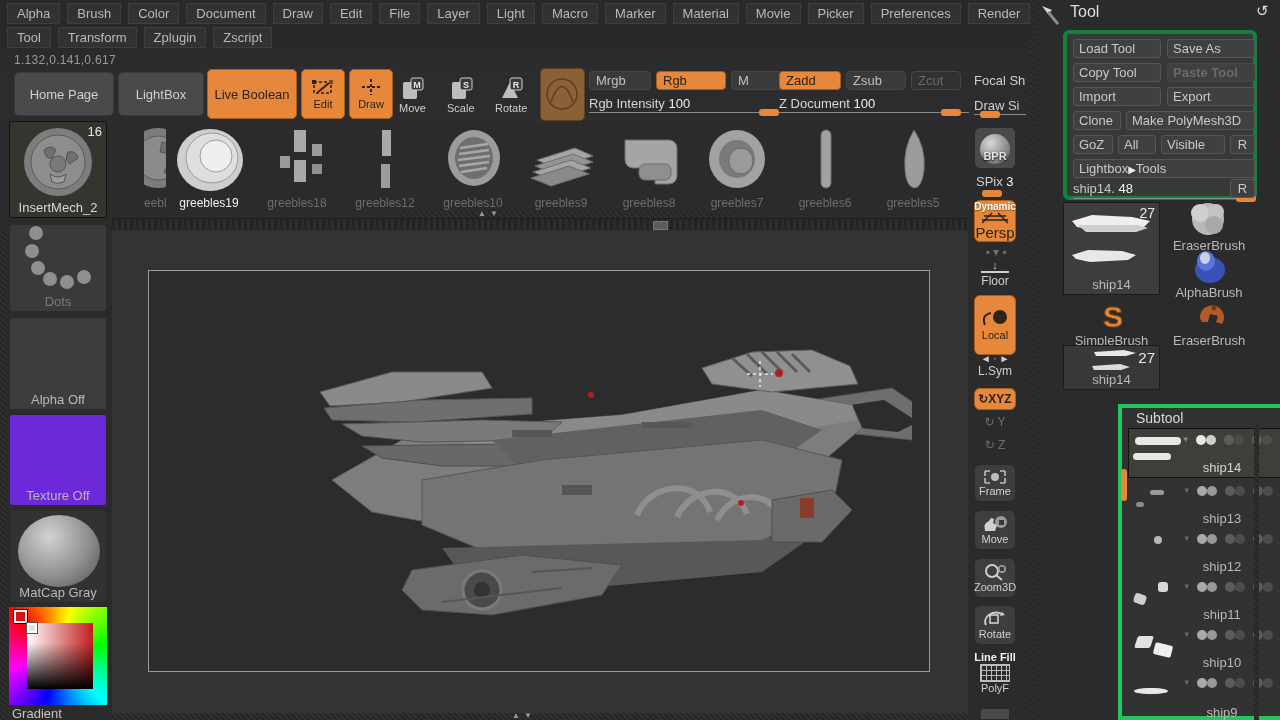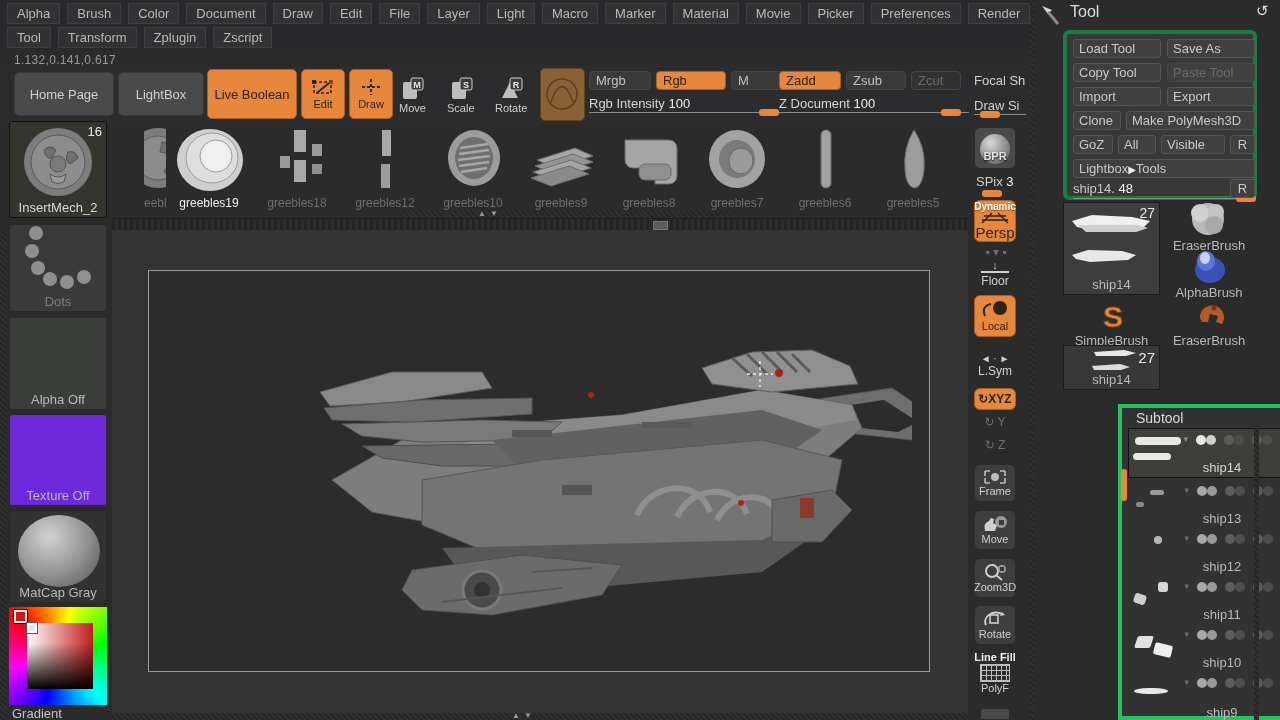--- a/index.html
+++ b/index.html
@@ -58,21 +58,21 @@
   .rshelf-label { font-size:13px; color:#cfcfcf; white-space:nowrap; overflow:hidden; }
   .dimicon { color:#6f6f6f; font-size:12px; text-align:center; }
 
   
   .rpanel { left:1035px; top:0; width:245px; height:720px; background:#2b2b2b; }
   .panel-title { font-size:16px; color:#dddddd; }
   .groupbox { position:absolute; left:28px; top:30px; width:194px; height:170px;
     background:#383838; border:4px solid #15803d; border-radius:6px; }
   .tp-btn { position:absolute; background:#404040; border:1px solid #565656; border-radius:3px;
     font-size:13px; color:#c9c9c9; padding:1px 5px; overflow:hidden; white-space:nowrap; }
-  .tp-btn.dim { color:#6a6a6a; border-color:#464646; }
+  .tp-btn.dim { color:#6a6a6a; border-color:#464646;font-weight:bold; }
   .thumb-tile { position:absolute; background:#404040; border:1px solid #1c1c1c; }
   .qlabel { position:absolute; font-size:13px; color:#b9b9b9; text-align:center; }
 
   
   .subtool { left:1118px; top:404px; width:200px; height:316px; background:#323232;
     border:4px solid #22c55e; }
   .st-row { position:absolute; left:6px; width:188px; height:48px; }
   .st-row.sel { border:1px solid #101010; background:#3f3f3a; }
   .st-label { position:absolute; left:0; right:0; bottom:2px; text-align:center; font-size:13px; color:#b9b9b9; }
   .st-icons { position:absolute; right:4px; top:4px; display:flex; gap:6px; align-items:center; }
@@ -428,21 +428,21 @@
   <span style="font-size:15px;">Persp</span>
 </div>
 
 <div class="abs dimicon" style="left:976px;top:245px;width:40px;">▪ ▾ ▪</div>
 
 <div class="abs rshelf-btn" style="left:974px;top:256px;width:42px;height:34px;background:transparent;border:none;">
   <span style="color:#cfcfcf;">↓</span>
   <span style="font-size:12px;border-top:2px solid #cfcfcf;padding-top:1px;">Floor</span>
 </div>
 
-<div class="abs rshelf-btn orange" style="left:974px;top:295px;width:42px;height:42px;">
+<div class="abs rshelf-btn orange" style="left:974px;top:295px;width:42px;height:60px;">
   <svg width="28" height="20" viewBox="0 0 28 20">
     <path d="M4,16 q-4,-10 6,-12" fill="none" stroke="#2b2417" stroke-width="2"></path>
     <circle cx="19" cy="8" r="7" fill="#2b2417"></circle>
   </svg>
   <span style="font-size:11px;">Local</span>
 </div>
 
 <div class="abs rshelf-btn" style="left:974px;top:348px;width:42px;height:34px;background:transparent;border:none;">
   <span style="font-size:10px;color:#cfcfcf;">◄ · ►</span>
   <span style="font-size:12px;">L.Sym</span>

